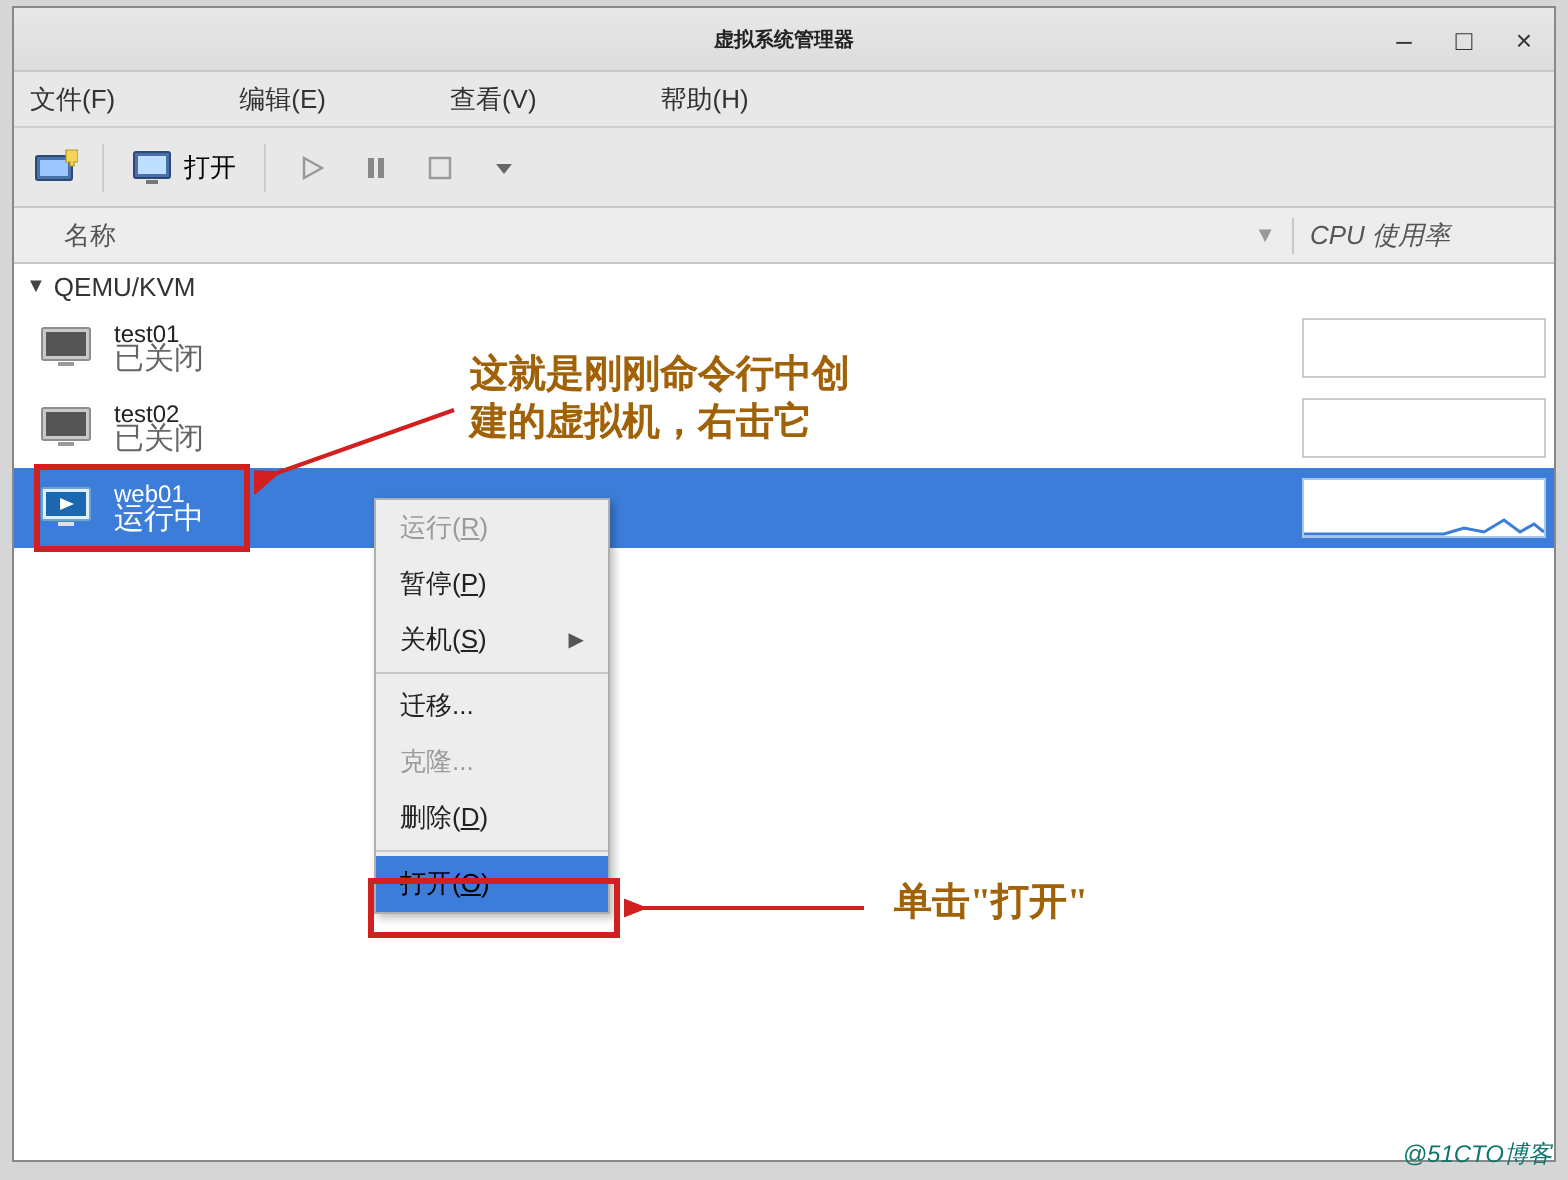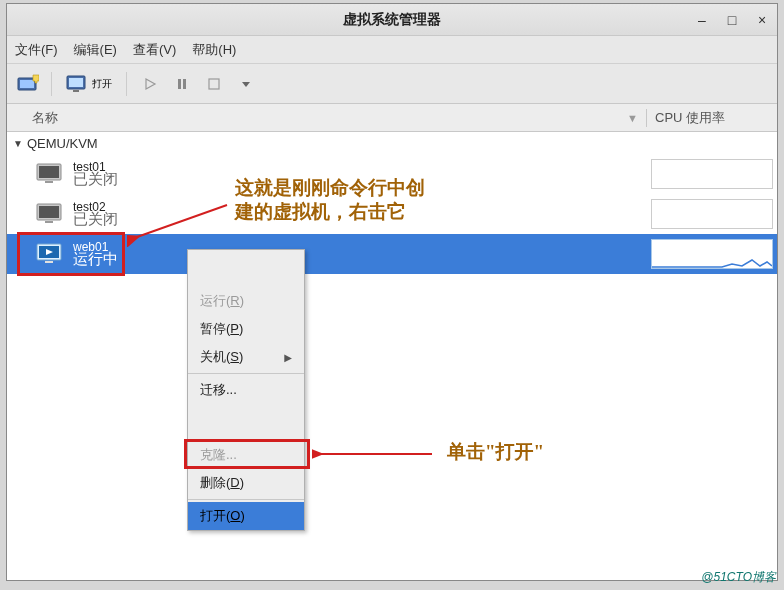--- a/index.html
+++ b/index.html
@@ -1,48 +1,48 @@
 <!DOCTYPE html>
 <html><head>
 <meta charset="utf-8">
 <style>
 * { margin: 0; padding: 0; box-sizing: border-box; font-family: "Microsoft YaHei", "SimSun", sans-serif; }
 body { background: #d6d6d6; width: 784px; height: 590px; position: relative; }
 .window { position: absolute; left: 6px; top: 3px; width: 772px; height: 578px; background: #e8e8e8; border: 1px solid #888; }
 .titlebar { height: 32px; display: flex; align-items: center; background: linear-gradient(#e8e8e8,#dcdcdc); border-bottom: 1px solid #c8c8c8; position: relative; }
-.titlebar .title { width: 100%; text-align: center; font-size: 14px; font-weight: bold; color: #222; }
+.titlebar .title { width: 100%; text-align: center; font-size: 10px; font-weight: bold; color: #222; }
 .winctl { position: absolute; right: 8px; top: 0; height: 32px; display: flex; align-items: center; gap: 16px; font-size: 14px; color: #333; }
 .winctl span { cursor: pointer; width: 14px; text-align: center; }
-.menubar { height: 28px; display: flex; align-items: center; padding: 0 8px; background: #e8e8e8; border-bottom: 1px solid #d0d0d0; font-size: 13px; }
+.menubar { height: 28px; display: flex; align-items: center; padding: 0 8px; background: #e8e8e8; border-bottom: 1px solid #d0d0d0; font-size: 13px; gap: 46px; }
 .menubar .menu { margin-right: 16px; color: #333; cursor: pointer; }
 .toolbar { height: 40px; display: flex; align-items: center; padding: 0 8px; background: #e8e8e8; border-bottom: 1px solid #c8c8c8; gap: 6px; }
 .toolbar .ticon { width: 26px; height: 26px; display: flex; align-items: center; justify-content: center; border: 1px solid transparent; border-radius: 2px; cursor: pointer; }
 .toolbar .openbtn { display: flex; align-items: center; gap: 4px; cursor: pointer; padding: 2px 4px; }
-.toolbar .openbtn span.lbl { font-size: 10px; }
+.toolbar .openbtn span.lbl { font-size: 13px; }
 .toolbar .sep { width: 1px; height: 24px; background: #ccc; margin: 0 4px; }
 .header-row { height: 28px; display: flex; align-items: center; background: #ededed; border-bottom: 1px solid #c8c8c8; font-size: 13px; color: #555; }
 .header-row .col-name { flex: 1; padding-left: 8px; display: flex; align-items: center; justify-content: space-between; border-right: 1px solid #c8c8c8; margin-left: 17px; }
 .header-row .col-name .sort { margin-right: 8px; color: #999; font-size: 11px; }
-.header-row .col-cpu { width: 130px; padding-left: 8px; }
+.header-row .col-cpu { width: 130px; padding-left: 8px; font-style: italic; }
 .listarea { position: relative; height: 448px; background: #fff; overflow: hidden; }
 .group-row { display: flex; align-items: center; height: 22px; font-size: 13px; color: #333; padding-left: 6px; }
 .group-row .tri { font-size: 10px; margin-right: 4px; color: #444; }
-.vm-row { display: flex; align-items: center; height: 40px; padding-left: 28px; position: relative; }
+.vm-row { display: flex; align-items: center; height: 40px; padding-left: 12px; position: relative; }
 .vm-row .icon { width: 30px; height: 26px; margin-right: 8px; display:flex; align-items:center; justify-content:center; }
 .vm-row .txt { display: flex; flex-direction: column; font-size: 12px; line-height: 14px; }
 .vm-row .txt .name { color: #222; }
 .vm-row .txt .state { color: #666; font-size: 15px; font-family: Liberation Mono, monospace; }
 .vm-row.selected { background: #3b7dd8; color: #fff; }
 .vm-row.selected .txt .name, .vm-row.selected .txt .state { color: #fff; }
 .cpu-cell { position: absolute; right: 4px; top: 5px; width: 122px; height: 30px; border: 1px solid #ccc; background: #fff; }
 .cpu-cell svg { width: 100%; height: 100%; }
 .ctxmenu { position: absolute; left: 180px; top: 117px; width: 118px; background: #ededed; border: 1px solid #b0b0b0; box-shadow: 2px 2px 4px rgba(0,0,0,0.25); font-size: 13px; }
 .ctxmenu .mi { padding: 5px 12px; display: flex; justify-content: space-between; align-items: center; }
 .ctxmenu .mi .arrow { font-size: 10px; color: #555; }
-.ctxmenu .mi.disabled { color: #9a9a9a; margin-top: 37px; }
+.ctxmenu .mi.disabled { color: #9a9a9a; }
 .ctxmenu .mi.enabled { color: #222; cursor: pointer; }
 .ctxmenu .mi.selected { background: #3b7dd8; color: #000000; }
 .ctxmenu .divider { height: 1px; background: #c8c8c8; margin: 2px 0; }
 .redbox { position: absolute; border: 3px solid #d21f1f; pointer-events: none; }
 .annot { position: absolute; color: #a16207; font-size: 19px; font-weight: bold; font-family: "SimSun","NSimSun",serif; line-height: 24px; }
 .arrow-svg { position: absolute; pointer-events: none; }
 .watermark { position: absolute; right: 8px; bottom: 4px; font-size: 12px; color: #0f766e; font-style: italic; }
 u { text-decoration: underline; }
 </style>
 </head>

